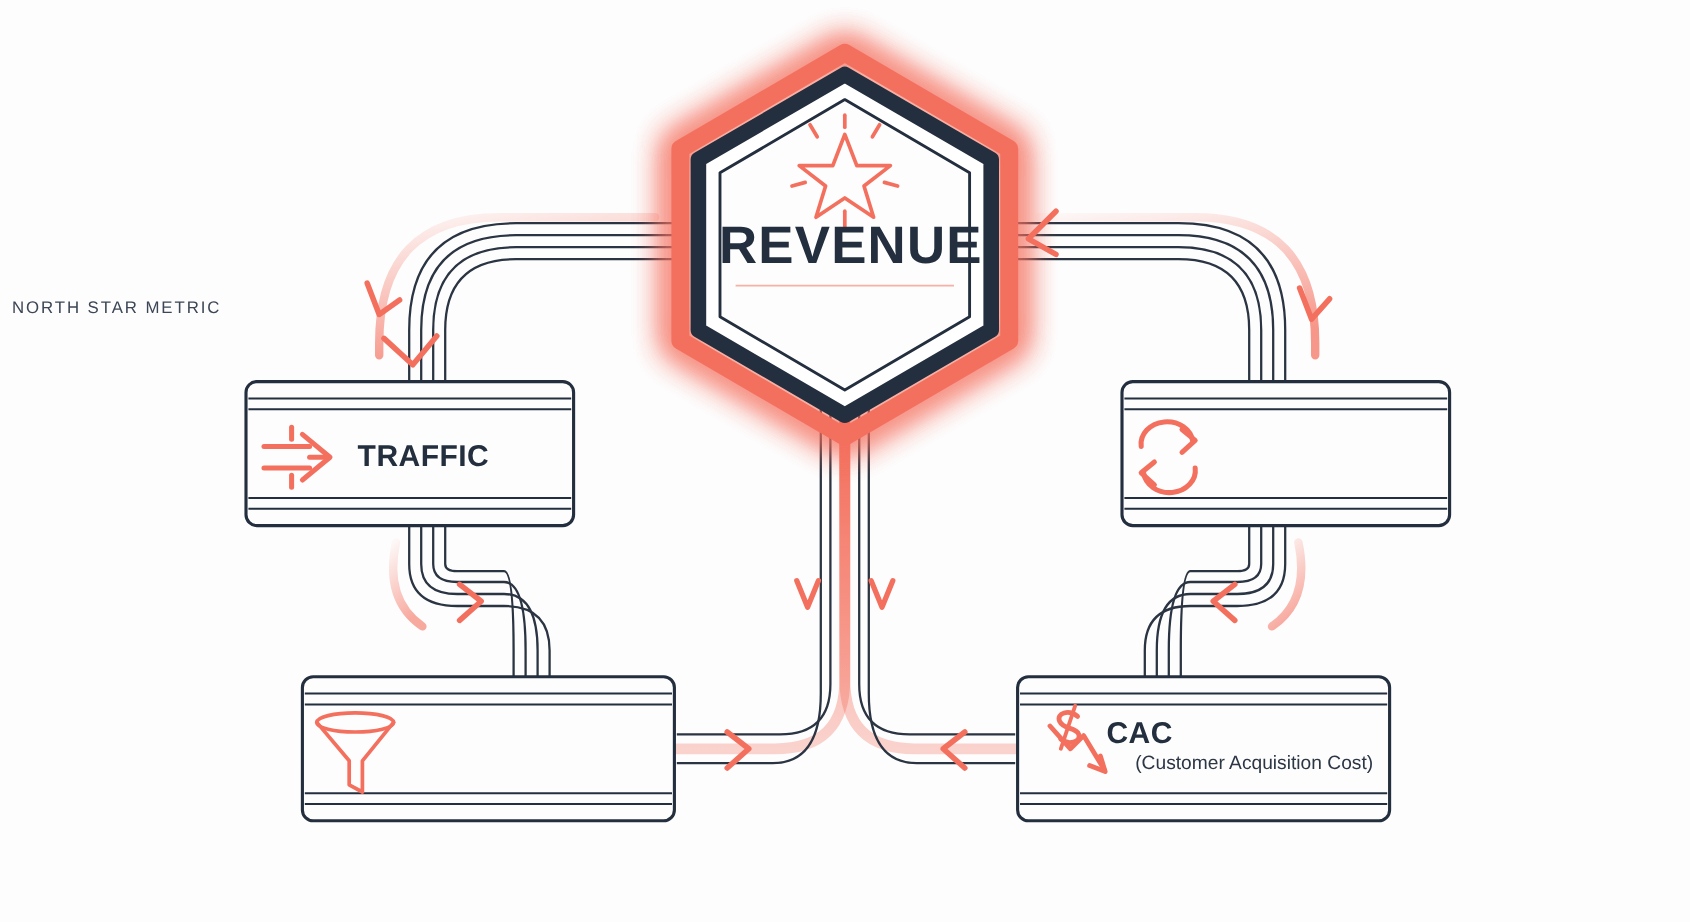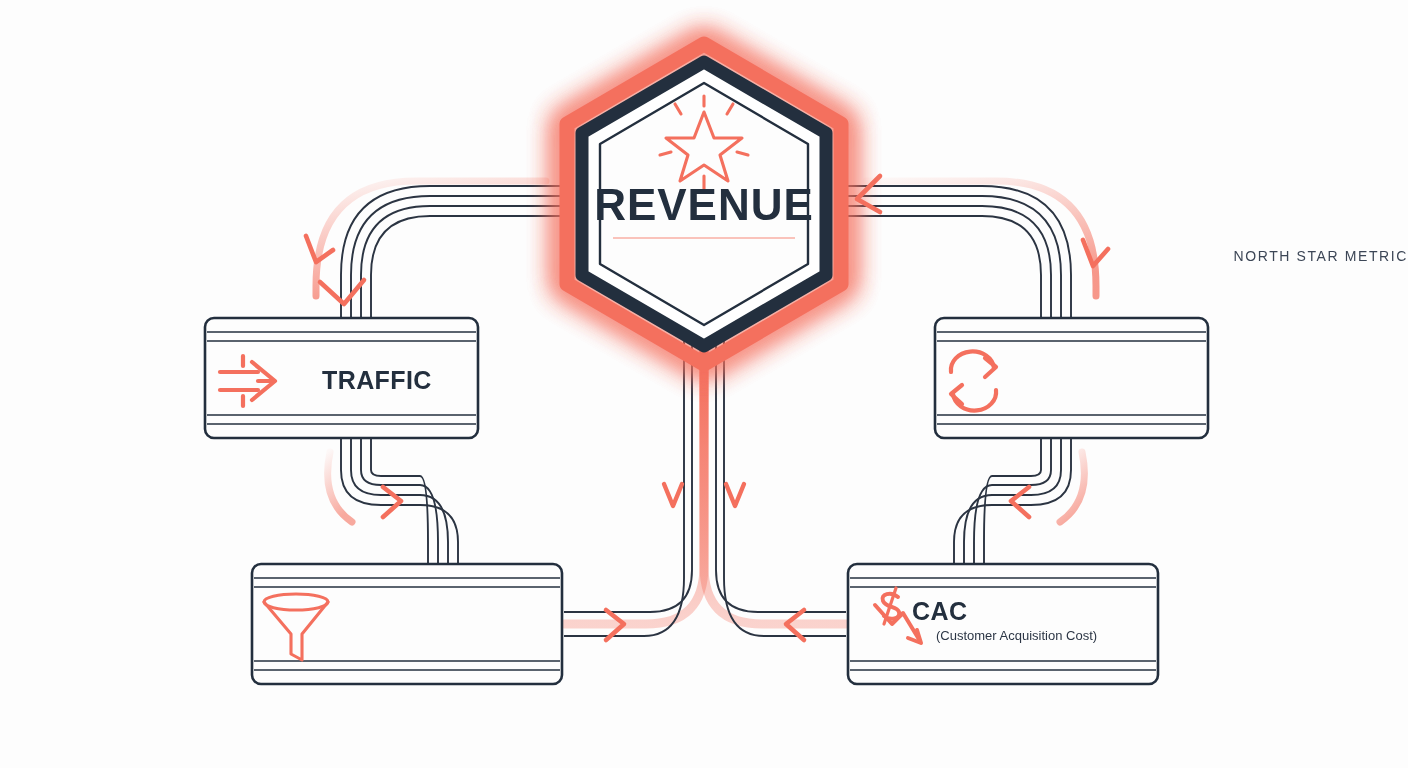--- a/index.html
+++ b/index.html
@@ -5,39 +5,39 @@
   html,body{margin:0;padding:0;}
   body{
     width:1408px;height:768px;overflow:hidden;
     background:#fdfdfd;
     font-family:"Liberation Sans", sans-serif;
   }
   #stage{position:relative;width:1408px;height:768px;}
   svg.layer{position:absolute;inset:0;width:1408px;height:768px;}
 
   
-  .txt{position:absolute;white-space:nowrap;color:#232f3e;}
+  .txt{position:absolute;white-space:nowrap;color:#232f3e;padding-left:10px;}
 
   #revenue-title{
     left:0;right:0;top:180px;text-align:center;
     font-size:44px;font-weight:bold;letter-spacing:1px;
     color:#232f3e;
   }
   #revenue-sub{
-    left:0;right:0;top:248px;text-align:right;
+    left:0;right:0;top:248px;text-align:left;
     font-size:14px;font-weight:normal;letter-spacing:1.6px;
     color:#3c4656;
   }
 
   .node-label{
     font-size:25px;font-weight:bold;letter-spacing:.4px;line-height:1.08;
     color:#232f3e;white-space:pre-line;
   }
   .node-sub{
-    font-size:13px;font-weight:normal;color:#2c3645;letter-spacing:0;
+    font-size:16px;font-weight:normal;color:#2c3645;letter-spacing:0;
   }
 </style>
 </head>
 <body>
 
 <div id="stage">
 
   <svg class="layer" viewBox="0 0 1408 768">
     <defs>
 
@@ -223,20 +223,20 @@
         <path d="M 908 638 L 921 643 L 917 630"></path>
         <path d="M 898 597 C 891 591 880 594 883 601 C 886 608 897 606 899 612 C 901 619 890 621 884 616"></path>
         <path d="M 896 588 L 884 624" stroke-width="3.2"></path>
       </g>
     </g>
   </svg>
 
   <div class="txt" id="revenue-title" data-bind="hub.title">REVENUE</div>
   <div class="txt" id="revenue-sub" data-bind="hub.subtitle">NORTH STAR METRIC</div>
 
-  <div class="txt node-label" style="left:288px;top:367px;margin-left:34px;" data-bind="nodes.0.label">TRAFFIC</div>
+  <div class="txt node-label" style="left:288px;top:367px;" data-bind="nodes.0.label">TRAFFIC</div>
 
 
 
   <div class="txt node-label" style="left:912px;top:598px;" data-bind="nodes.3.label">CAC</div>
   <div class="txt node-sub" style="left:936px;top:628px;" data-bind="nodes.3.sublabel">(Customer Acquisition Cost)</div>
 
 </div>
 
 </body></html>

